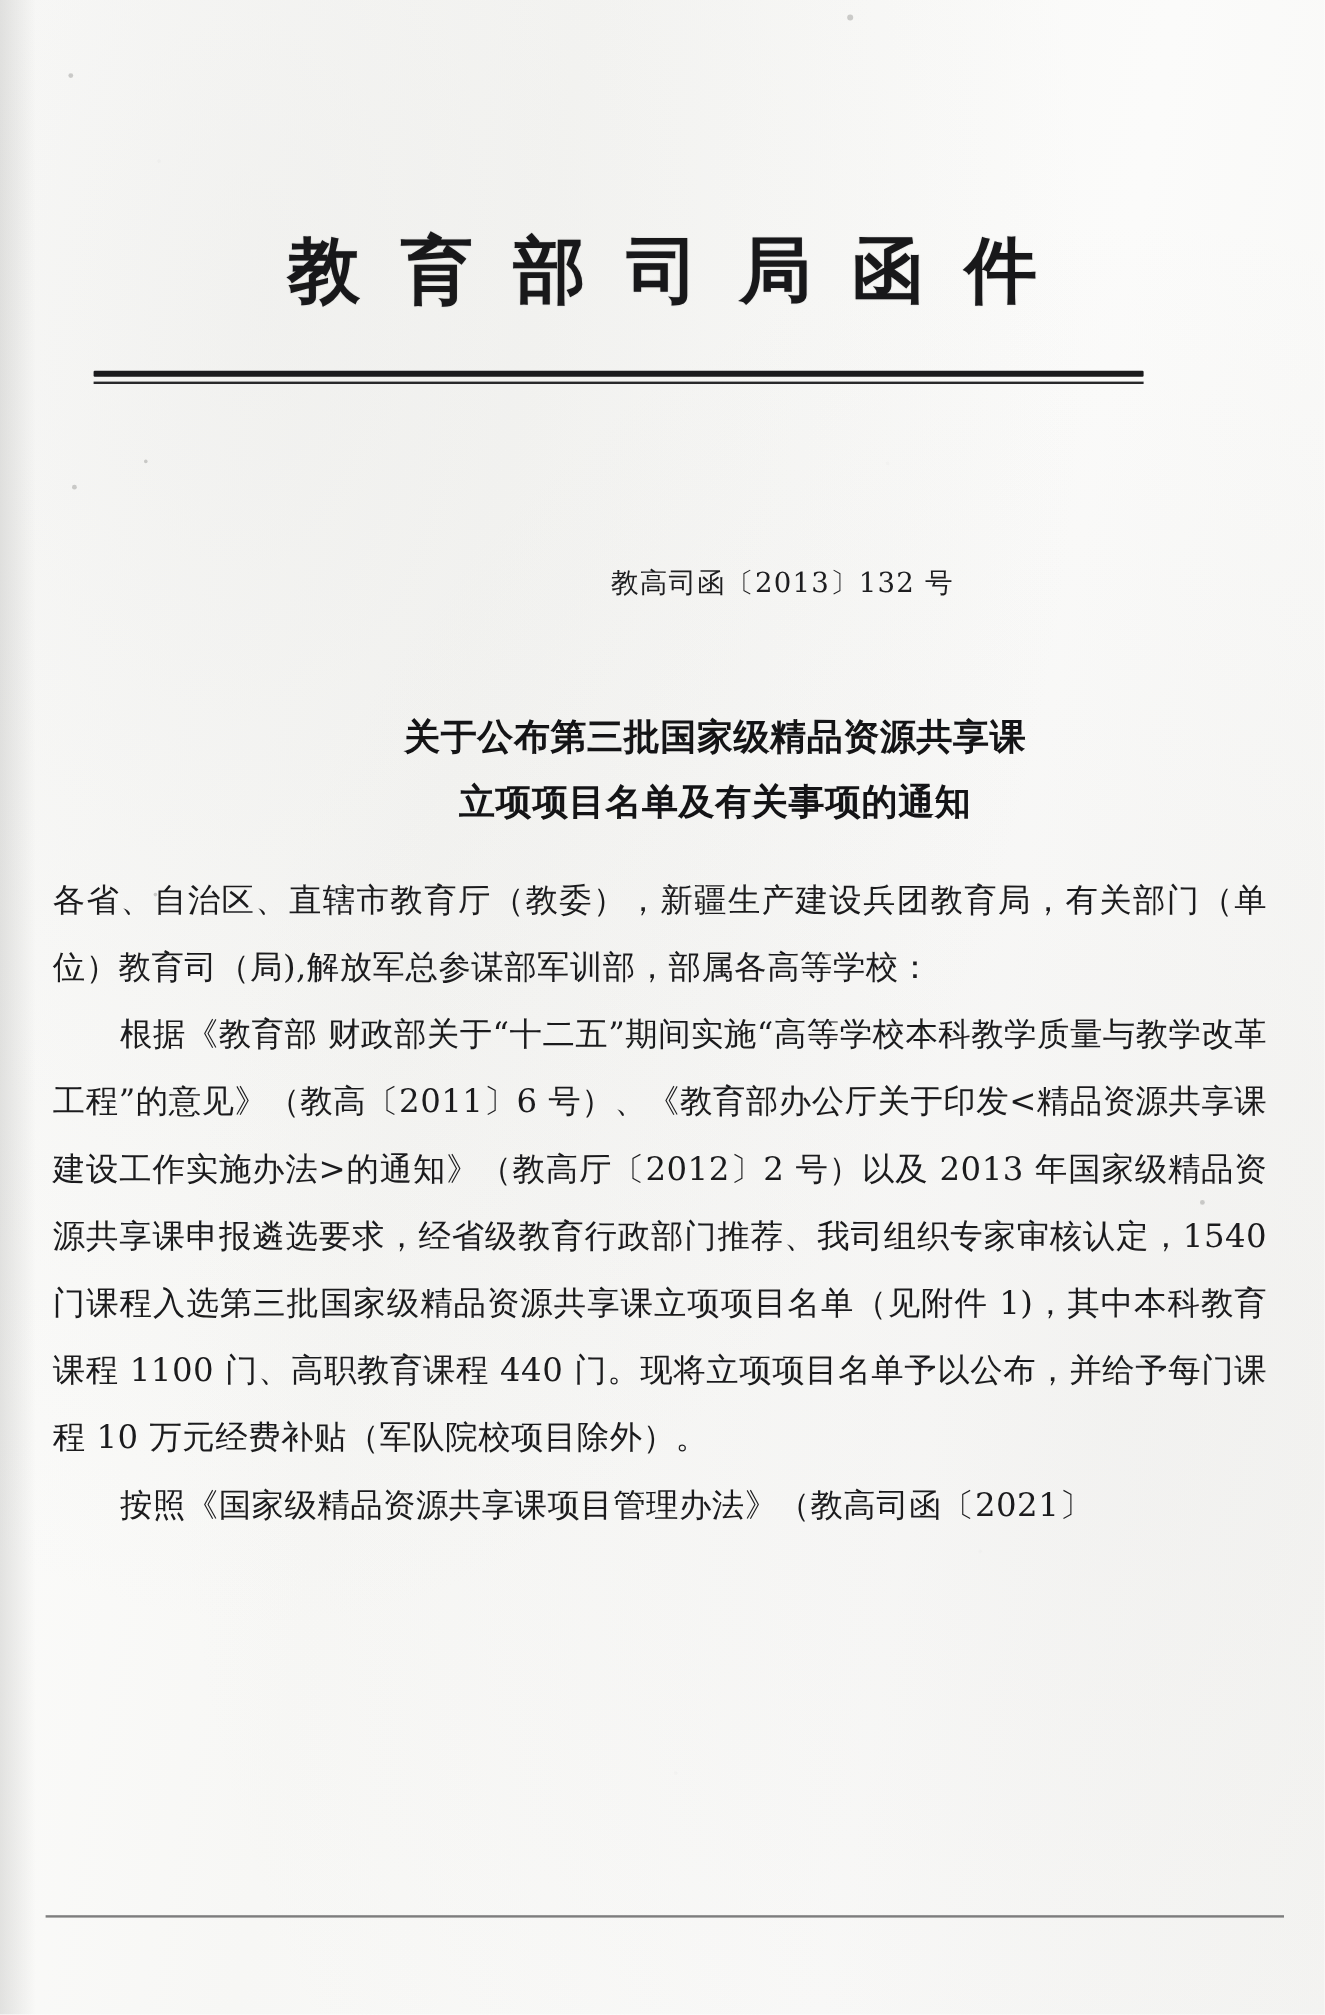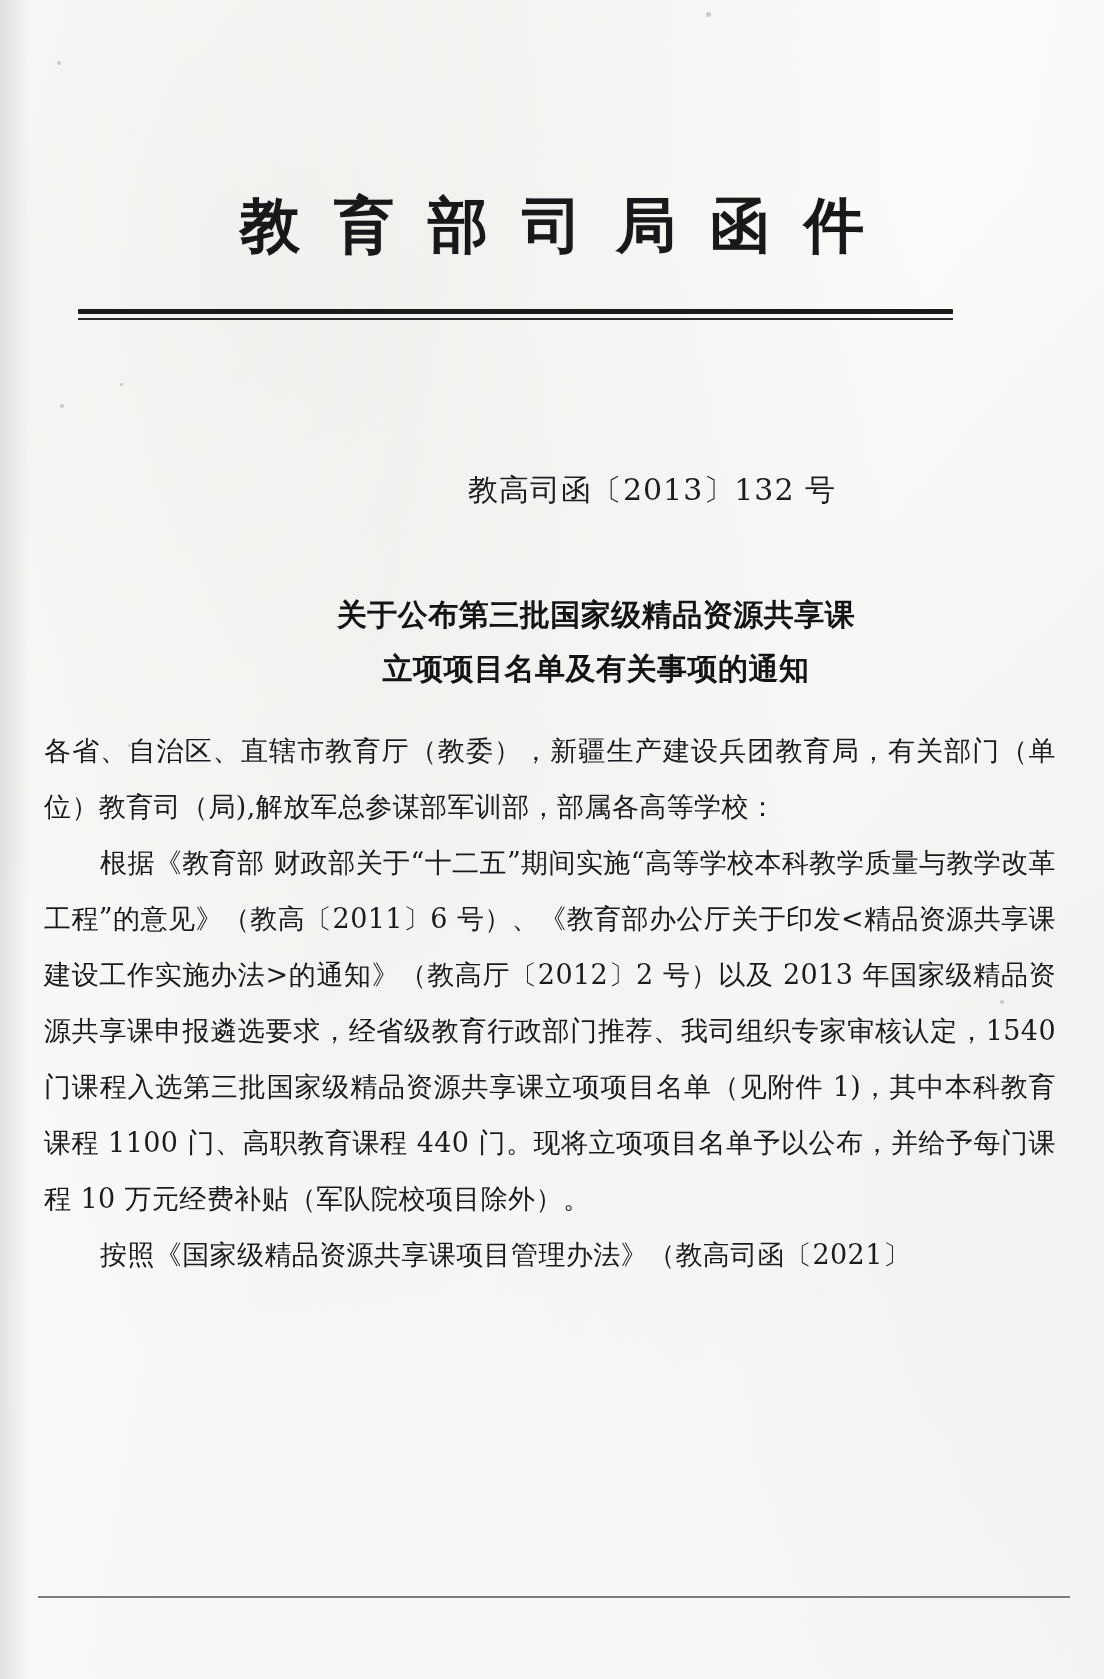--- a/index.html
+++ b/index.html
@@ -79,21 +79,21 @@
   }
 
   .docnum {
     position: absolute;
     top: 470px;
     left: 0;
     width: 1104px;
     text-align: center;
     padding-left: 200px;
     box-sizing: border-box;
-    font-size: 30px;
+    font-size: 23px;
     letter-spacing: 1px;
     color: #1d1d1f;
   }
 
   .title {
     position: absolute;
     top: 588px;
     left: 0;
     width: 1104px;
     text-align: center;

